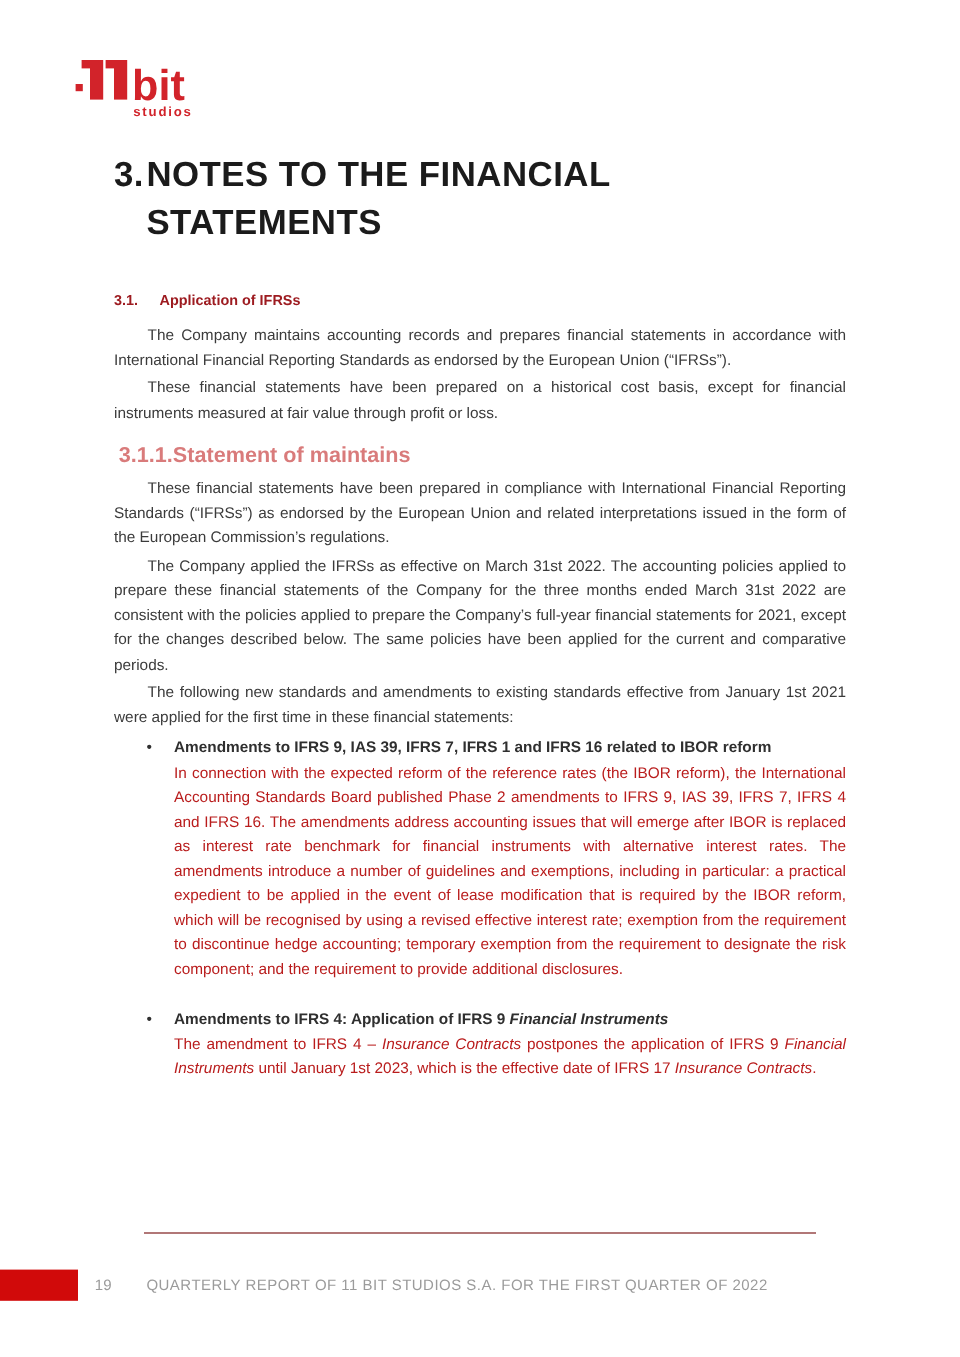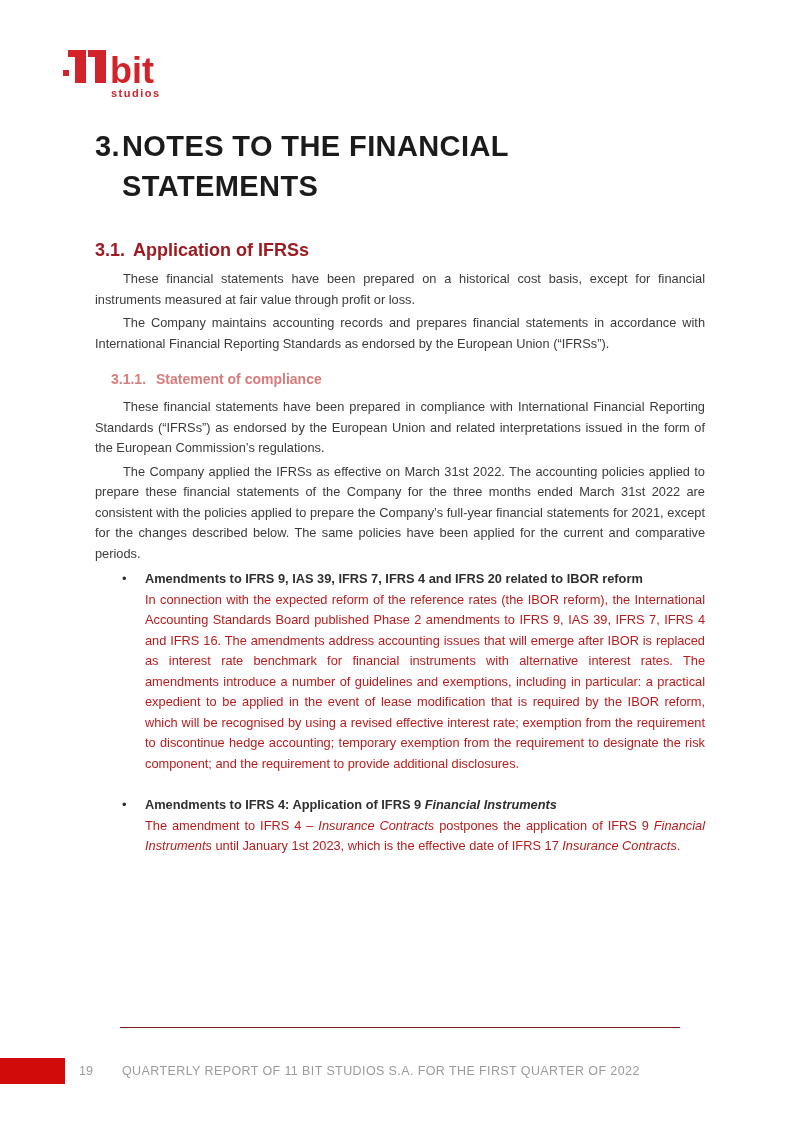--- a/index.html
+++ b/index.html
@@ -16,23 +16,23 @@
 
   
   .content { position:absolute; top:126px; left:95px; width:610px; }
 
   
   .doc-title { display:flex; color:#1b1b1b; font-weight:700; font-size:29px;
                line-height:40px; letter-spacing:.4px; margin-bottom:34px; }
   .doc-title .num { flex:0 0 27px; }
 
   
-  h2.sec { color:#9d1b20; font-size:18px; font-weight:700; margin:16px 0 9px; display:flex; line-height:20px; }
+  h2.sec { color:#9d1b20; font-size:12px; font-weight:700; margin:16px 0 9px; display:flex; line-height:20px; }
   h2.sec .num { flex:0 0 38px; }
-  h3.subsec { color:#d97b7b; font-size:14px; font-weight:700; margin:15px 16px 8px; display:flex; line-height:20px; }
+  h3.subsec { color:#d97b7b; font-size:18px; font-weight:700; margin:15px 4px 8px; display:flex; line-height:20px; }
   h3.subsec .num { flex:0 0 45px; }
 
   
   p.body { font-size:12.8px; line-height:20.5px; text-align:justify;
            text-indent:28px; margin:0 0 3px; color:#3b3b3b; }
 
   
   ul.bullets { list-style:none; margin-top:5px; }
   ul.bullets li { position:relative; padding-left:50px; }
   ul.bullets li + li { margin-top:21px; }
@@ -73,34 +73,35 @@
     <span>
       <span>NOTES TO THE FINANCIAL</span><br>
       <span>STATEMENTS</span>
     </span>
   </div>
 
   <h2 class="sec">
     <span class="num">3.1.</span>
     <span>Application of IFRSs</span>
   </h2>
+  <p class="body">The Company maintains accounting records and prepares financial statements in accordance with International Financial Reporting Standards as endorsed by the European Union (“IFRSs”).</p>
   <p class="body">These financial statements have been prepared on a historical cost basis, except for financial instruments measured at fair value through profit or loss.</p>
-  <p class="body">The Company maintains accounting records and prepares financial statements in accordance with International Financial Reporting Standards as endorsed by the European Union (“IFRSs”).</p>
 
   <h3 class="subsec">
     <span class="num">3.1.1.</span>
-    <span>Statement of compliance</span>
+    <span>Statement of maintains</span>
   </h3>
   <p class="body">These financial statements have been prepared in compliance with International Financial Reporting Standards (“IFRSs”) as endorsed by the European Union and related interpretations issued in the form of the European Commission’s regulations.</p>
   <p class="body">The Company applied the IFRSs as effective on March 31st 2022. The accounting policies applied to prepare these financial statements of the Company for the three months ended March 31st 2022 are consistent with the policies applied to prepare the Company’s full-year financial statements for 2021, except for the changes described below. The same policies have been applied for the current and comparative periods.</p>
 
+  <p class="body">The following new standards and amendments to existing standards effective from January 1st 2021 were applied for the first time in these financial statements:</p>
 
   <ul class="bullets">
     <li>
-      <p class="b-title">Amendments to IFRS 9, IAS 39, IFRS 7, IFRS 4 and IFRS 20 related to IBOR reform</p>
+      <p class="b-title">Amendments to IFRS 9, IAS 39, IFRS 7, IFRS 1 and IFRS 16 related to IBOR reform</p>
       <p class="b-body">In connection with the expected reform of the reference rates (the IBOR reform), the International Accounting Standards Board published Phase 2 amendments to IFRS 9, IAS 39, IFRS 7, IFRS 4 and IFRS 16. The amendments address accounting issues that will emerge after IBOR is replaced as interest rate benchmark for financial instruments with alternative interest rates. The amendments introduce a number of guidelines and exemptions, including in particular: a practical expedient to be applied in the event of lease modification that is required by the IBOR reform, which will be recognised by using a revised effective interest rate; exemption from the requirement to discontinue hedge accounting; temporary exemption from the requirement to designate the risk component; and the requirement to provide additional disclosures.</p>
     </li>
     <li>
       <p class="b-title"><span>Amendments to IFRS 4: Application of IFRS 9 </span><em>Financial Instruments</em></p>
       <p class="b-body"><span>The amendment to IFRS 4 – </span><em>Insurance Contracts</em><span> postpones the application of IFRS 9 </span><em>Financial Instruments</em><span> until January 1st 2023, which is the effective date of IFRS 17 </span><em>Insurance Contracts</em><span>.</span></p>
     </li>
   </ul>
 
 </div>
 

